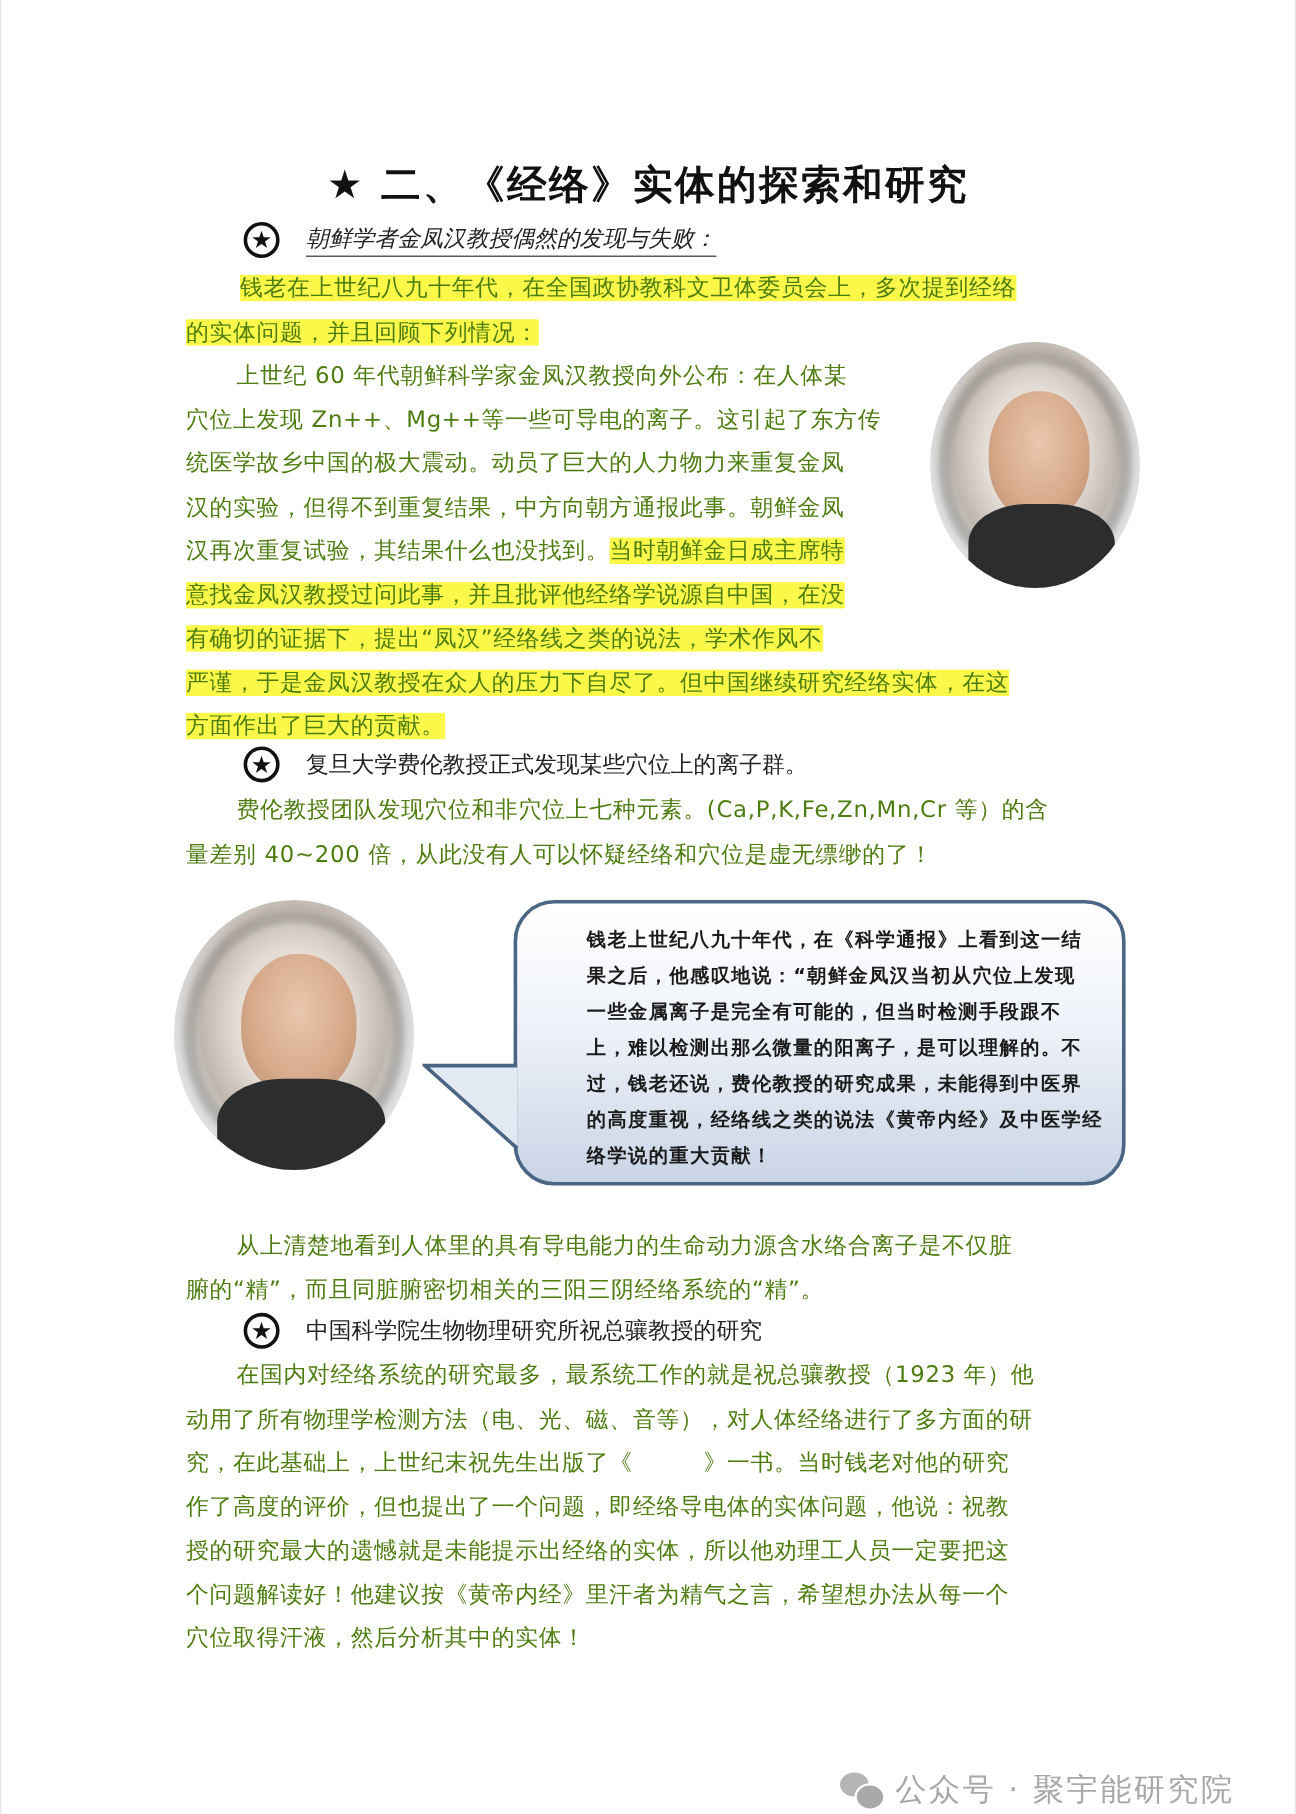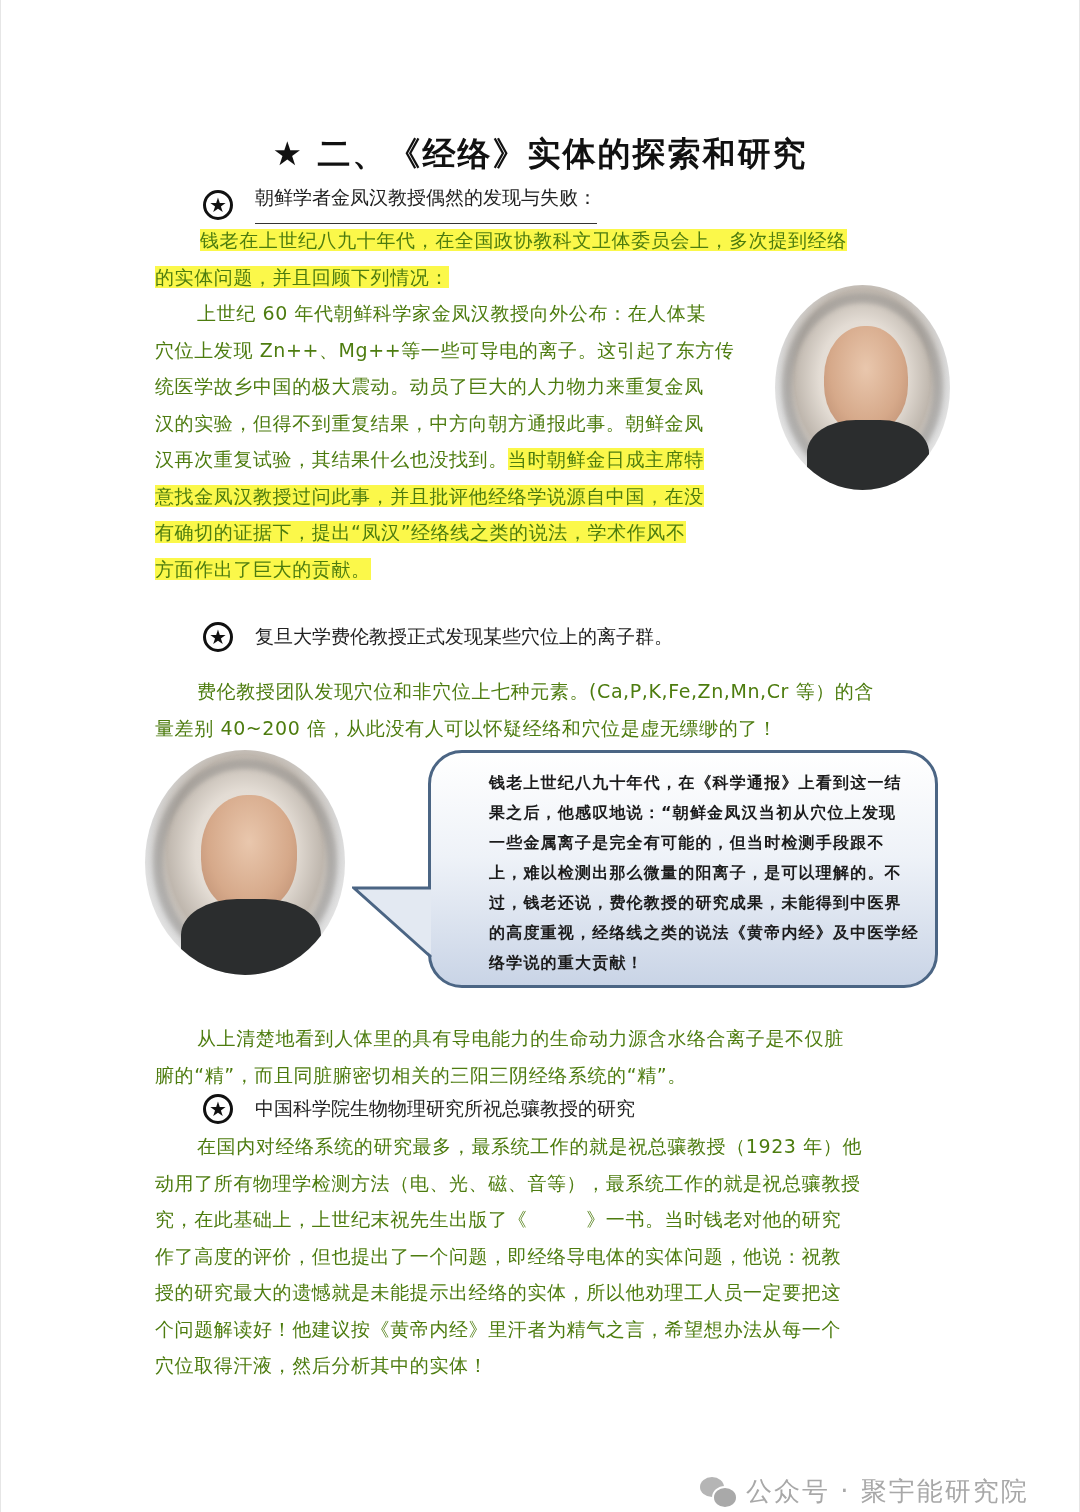--- a/index.html
+++ b/index.html
@@ -20,21 +20,21 @@
   }
   .sec-head {
     position: absolute; display: flex; align-items: center;
     font-size: 19px; color: #222;
   }
   .sec-head .badge {
     width: 30px; height: 30px; border: 3px solid #111; border-radius: 50%;
     box-sizing: border-box; display: flex; align-items: center; justify-content: center;
     font-size: 20px; line-height: 1; color: #111; margin-right: 22px;
   }
-  .sec-head .txt.underline { border-bottom: 1.5px solid #333; padding-bottom: 12px; }
+  .sec-head .txt.underline { border-bottom: 1.5px solid #333; padding-bottom: 1px; font-style: italic; }
   .para {
     position: absolute; font-size: 19px; line-height: 36.5px; color: #4d7c0f;
     text-align: justify; letter-spacing: 0.6px;
   }
   .para .ln { display: block; white-space: nowrap; }
   .hl { background: #fbf84a; }
   .portrait {
     position: absolute; border-radius: 50%;
     background: radial-gradient(ellipse at 50% 45%, #f1ece6 0%, #e3dcd4 35%, #bfb7ae 55%, #d9d9d9 68%, #f4f4f4 80%, #ffffff 88%);
     overflow: hidden;
@@ -93,34 +93,35 @@
 </div>
 
 <div class="para" style="left:155px; top:295px; width:600px;">
   <span class="ln" style="padding-left:42px;">上世纪 60 年代朝鲜科学家金凤汉教授向外公布：在人体某</span>
   <span class="ln">穴位上发现 Zn++、Mg++等一些可导电的离子。这引起了东方传</span>
   <span class="ln">统医学故乡中国的极大震动。动员了巨大的人力物力来重复金凤</span>
   <span class="ln">汉的实验，但得不到重复结果，中方向朝方通报此事。朝鲜金凤</span>
   <span class="ln"><span>汉再次重复试验，其结果什么也没找到。</span><span class="hl">当时朝鲜金日成主席特</span></span>
   <span class="ln"><span class="hl">意找金凤汉教授过问此事，并且批评他经络学说源自中国，在没</span></span>
   <span class="ln"><span class="hl">有确切的证据下，提出“凤汉”经络线之类的说法，学术作风不</span></span>
+  <span class="ln"><span class="hl">严谨，于是金凤汉教授在众人的压力下自尽了。但中国继续研究经络实体，在这</span></span>
   <span class="ln"><span class="hl">方面作出了巨大的贡献。</span></span>
 </div>
 
 <div class="portrait" style="left:775px; top:285px; width:175px; height:205px;">
   <div class="ring"></div>
   <div class="face"></div>
   <div class="coat"></div>
 </div>
 
 <div class="sec-head" style="left:203px; top:622px;">
   <span class="badge">★</span>
   <span class="txt">复旦大学费伦教授正式发现某些穴位上的离子群。</span>
 </div>
-<div class="para" style="left:155px; top:657px; width:780px;margin-top:16px;">
+<div class="para" style="left:155px; top:657px; width:780px;">
   <span class="ln" style="padding-left:42px;">费伦教授团队发现穴位和非穴位上七种元素。(Ca,P,K,Fe,Zn,Mn,Cr 等）的含</span>
   <span class="ln">量差别 40~200 倍，从此没有人可以怀疑经络和穴位是虚无缥缈的了！</span>
 </div>
 
 <div class="portrait" style="left:145px; top:750px; width:200px; height:225px;">
   <div class="ring"></div>
   <div class="face"></div>
   <div class="coat"></div>
 </div>
 
@@ -143,21 +144,21 @@
   <span class="ln" style="padding-left:42px;">从上清楚地看到人体里的具有导电能力的生命动力源含水络合离子是不仅脏</span>
   <span class="ln">腑的“精”，而且同脏腑密切相关的三阳三阴经络系统的“精”。</span>
 </div>
 
 <div class="sec-head" style="left:203px; top:1094px;">
   <span class="badge">★</span>
   <span class="txt">中国科学院生物物理研究所祝总骧教授的研究</span>
 </div>
 <div class="para" style="left:155px; top:1128px; width:780px;">
   <span class="ln" style="padding-left:42px;">在国内对经络系统的研究最多，最系统工作的就是祝总骧教授（1923 年）他</span>
-  <span class="ln">动用了所有物理学检测方法（电、光、磁、音等），最系统工作的就是祝总骧教授</span>
+  <span class="ln">动用了所有物理学检测方法（电、光、磁、音等），对人体经络进行了多方面的研</span>
   <span class="ln">究，在此基础上，上世纪末祝先生出版了《　　　》一书。当时钱老对他的研究</span>
   <span class="ln">作了高度的评价，但也提出了一个问题，即经络导电体的实体问题，他说：祝教</span>
   <span class="ln">授的研究最大的遗憾就是未能提示出经络的实体，所以他劝理工人员一定要把这</span>
   <span class="ln">个问题解读好！他建议按《黄帝内经》里汗者为精气之言，希望想办法从每一个</span>
   <span class="ln">穴位取得汗液，然后分析其中的实体！</span>
 </div>
 
 <div class="footer">
   <span class="wechat">
       <span class="b1"></span>

